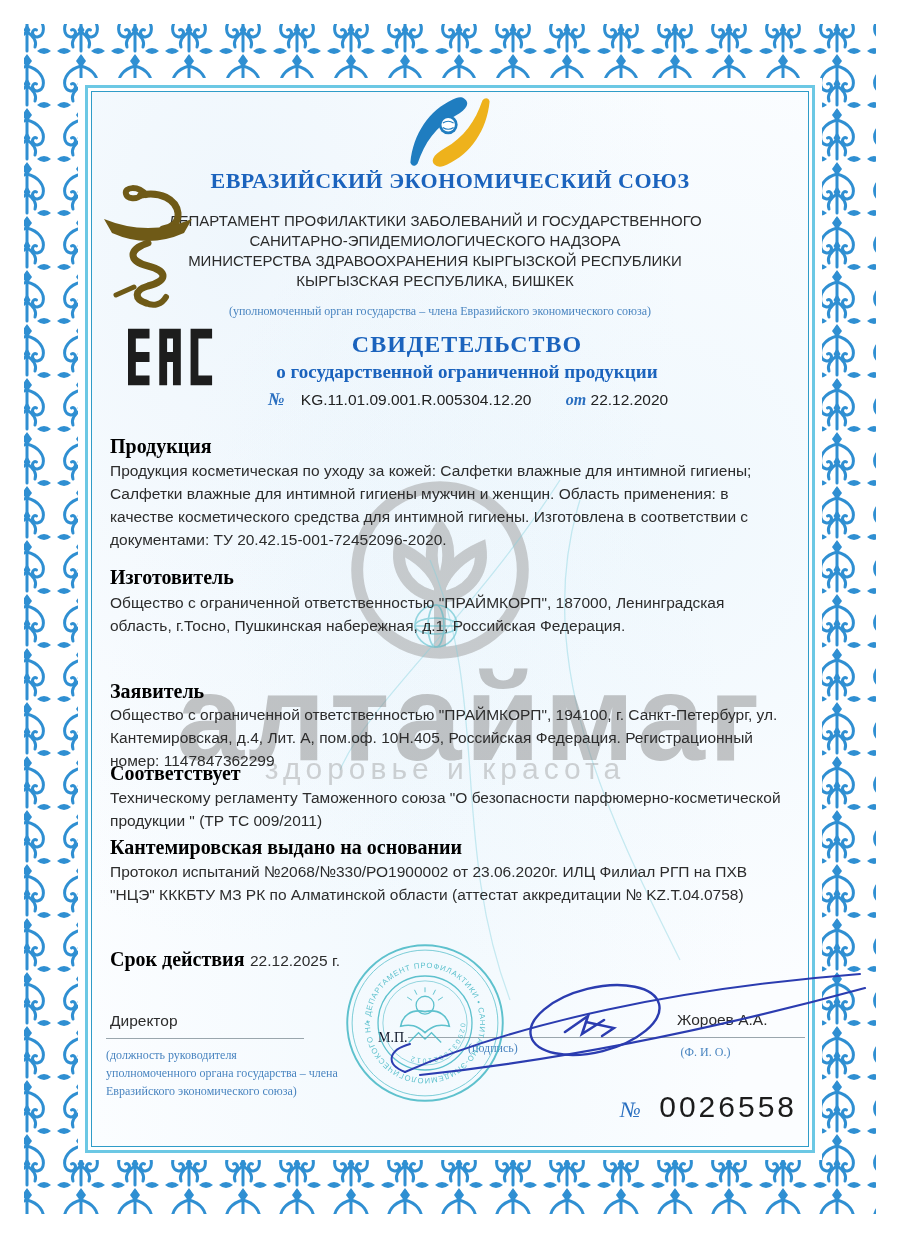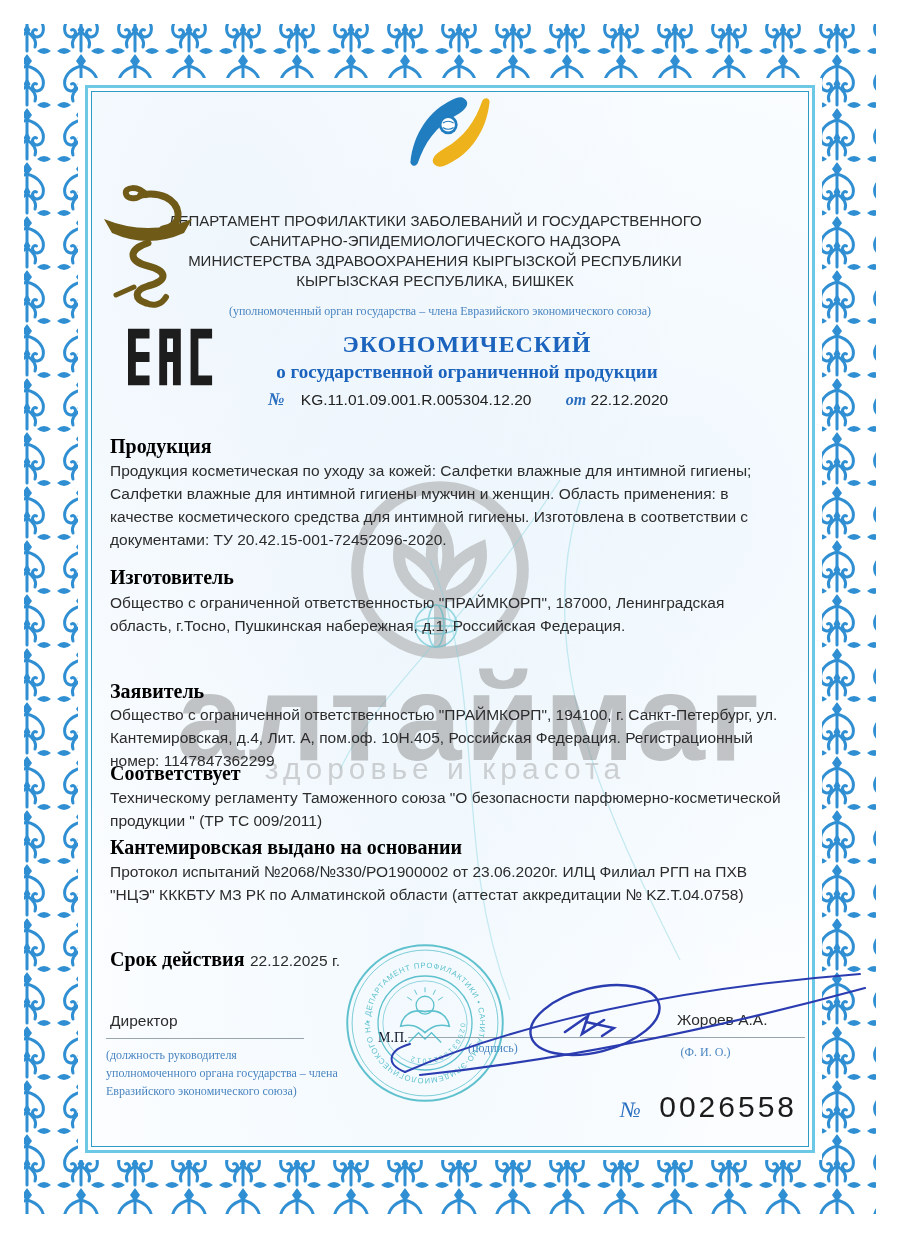--- a/index.html
+++ b/index.html
@@ -107,20 +107,21 @@
   <div class="abs wm wm-tagline sans">здоровье и красота</div>
 
   <svg class="abs content" style="left:398px;top:96px" width="104" height="72" viewBox="0 0 110 80">
     <path d="M58 4 C32 16 14 42 11 74 C12 78 16 79 19 75 C27 52 39 34 61 22 C75 14 77 7 71 3 C67 0 62 2 58 4 Z" fill="#1f7dc0"></path>
     <path d="M52 76 C78 64 96 38 99 6 C98 2 94 1 91 5 C83 28 71 46 49 58 C35 66 33 73 39 77 C43 80 48 78 52 76 Z" fill="#eeb21c"></path>
     <circle cx="53" cy="32" r="10.5" fill="#1f7dc0"></circle>
     <circle cx="53" cy="32" r="7.5" fill="#ffffff"></circle>
     <path d="M47 30 Q53 26 59 30 M47 35 Q53 39 59 35" stroke="#1f7dc0" stroke-width="1.2" fill="none"></path>
   </svg>
 
+  <div class="abs content union-title serif">ЕВРАЗИЙСКИЙ ЭКОНОМИЧЕСКИЙ СОЮЗ</div>
 
   <div class="abs content dept sans">
     <div>ДЕПАРТАМЕНТ ПРОФИЛАКТИКИ ЗАБОЛЕВАНИЙ И ГОСУДАРСТВЕННОГО</div>
     <div>САНИТАРНО-ЭПИДЕМИОЛОГИЧЕСКОГО НАДЗОРА</div>
     <div>МИНИСТЕРСТВА ЗДРАВООХРАНЕНИЯ КЫРГЫЗСКОЙ РЕСПУБЛИКИ</div>
     <div>КЫРГЫЗСКАЯ РЕСПУБЛИКА, БИШКЕК</div>
   </div>
 
   <svg class="abs content" style="left:100px;top:183px" width="96" height="126" viewBox="0 0 96 126">
     <g stroke="#6f5a17" fill="none" stroke-linecap="round">
@@ -136,21 +137,21 @@
   <div class="abs content authority serif">(уполномоченный орган государства – члена Евразийского экономического союза)</div>
 
   <svg class="abs content" style="left:128px;top:328px" width="88" height="58" viewBox="0 0 90 58" aria-label="EAC">
     <g fill="#1d1d1d" fill-rule="evenodd">
       <path d="M0 0 H22 V10 H8 V24 H22 V34 H8 V48 H22 V58 H0 Z"></path>
       <path d="M32 0 H54 V58 H46 V34 H40 V58 H32 Z M40 10 H46 V24 H40 Z"></path>
       <path d="M64 0 H86 V10 H72 V48 H86 V58 H64 Z"></path>
     </g>
   </svg>
 
-  <div class="abs content cert-title serif">ЭКОНОМИЧЕСКИЙ</div>
+  <div class="abs content cert-title serif">СВИДЕТЕЛЬСТВО</div>
   <div class="abs content cert-sub serif">о государственной ограниченной продукции</div>
 
   <div class="abs content num-row sans" style="left:268px;">
     <span class="blue-label serif" style="font-size:18px">№</span>
     <span style="margin-left:12px">KG.11.01.09.001.R.005304.12.20</span>
     <span class="blue-label serif" style="font-size:16px;margin-left:30px">от</span>
     <span style="margin-left:0">22.12.2020</span>
   </div>
 
   <div class="abs content heading" style="left:110px;top:435px">Продукция</div>

